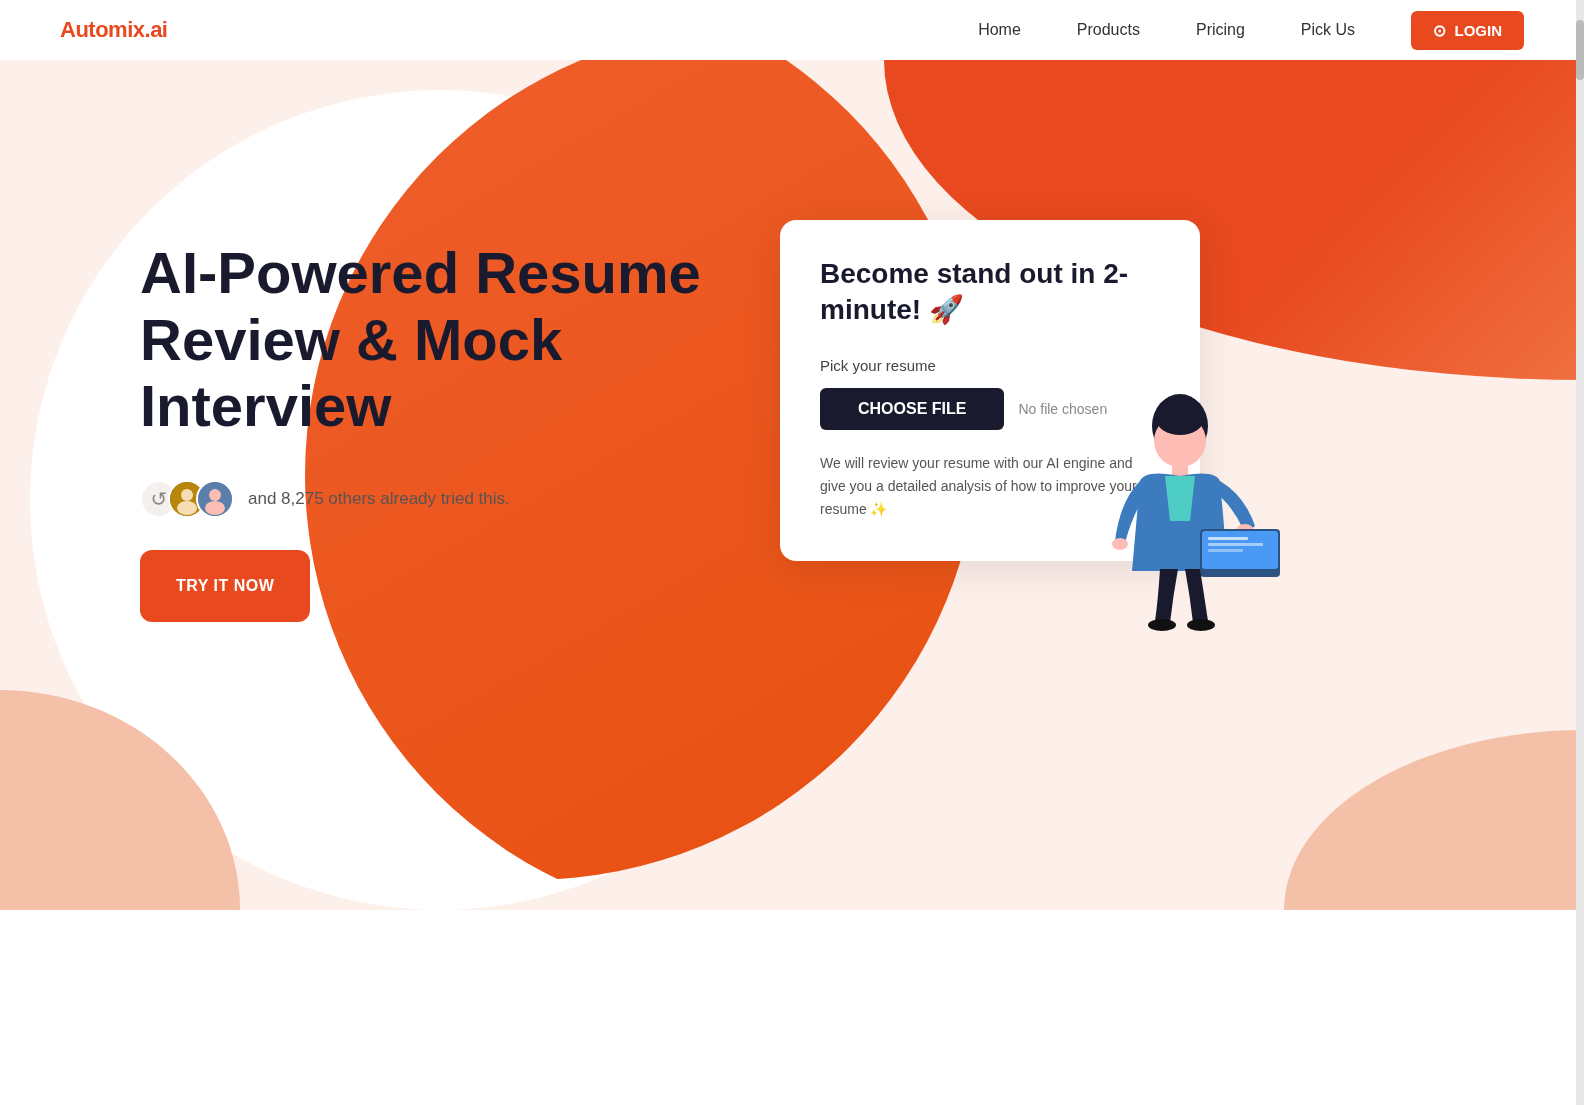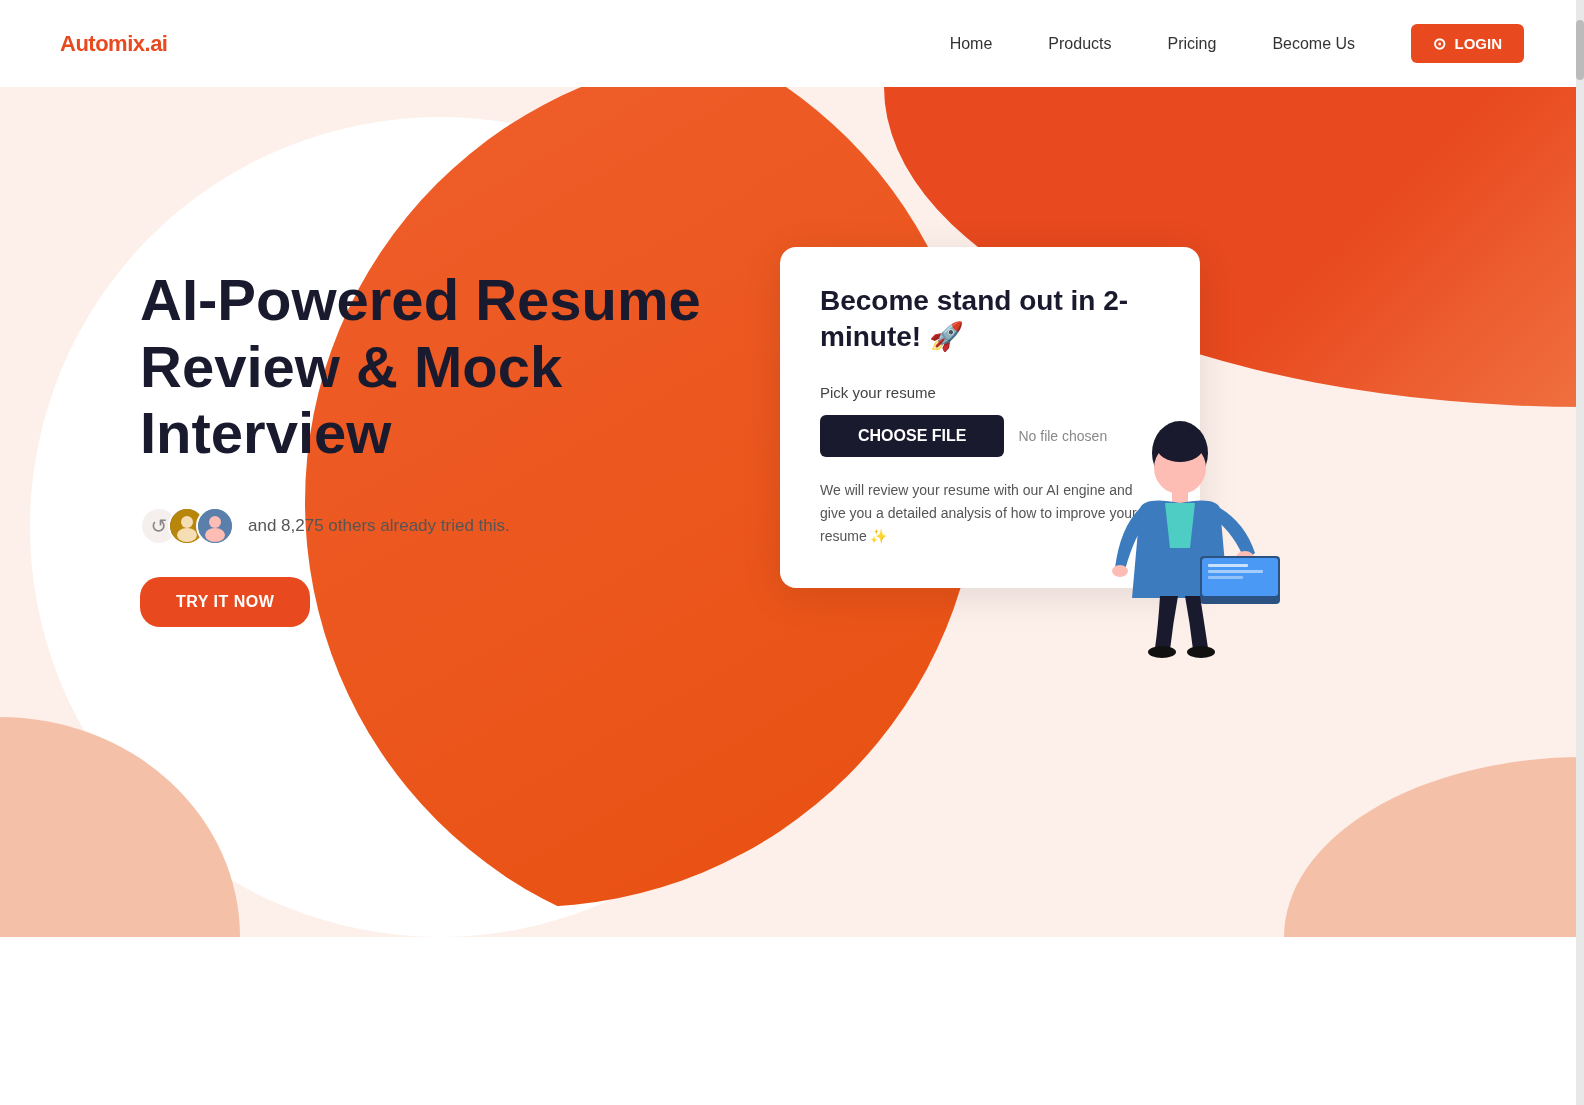--- a/index.html
+++ b/index.html
@@ -1,21 +1,21 @@
 <!DOCTYPE html>
 <html><head>
   <meta charset="utf-8">
   <style>
     * { margin: 0; padding: 0; box-sizing: border-box; }
     body { font-family: -apple-system, BlinkMacSystemFont, 'Segoe UI', sans-serif; background: #fff; overflow-x: hidden; width: 1584px; min-height: 1105px; }
 
     
     nav {
       display: flex; align-items: center; justify-content: space-between;
-      padding: 0 60px; height: 87px; background: #fff;
+      padding: 0 60px; height: 60px; background: #fff;
       position: relative; z-index: 10;
     }
     .logo { font-size: 22px; font-weight: 700; color: #1a1a2e; letter-spacing: -0.5px; }
     .logo span { color: #e8491e; }
     .nav-links { display: flex; align-items: center; gap: 56px; }
     .nav-links a { text-decoration: none; color: #333; font-size: 16px; font-weight: 500; }
     .login-btn {
       background: #e8491e; color: #fff; border: none; border-radius: 6px;
       padding: 10px 22px; font-size: 15px; font-weight: 600; cursor: pointer;
       display: flex; align-items: center; gap: 8px;
@@ -64,22 +64,22 @@
     .avatar-wrap:first-child { margin-left: 0; }
     .avatar-arrow {
       width: 38px; height: 38px; border-radius: 50%;
       background: #f5f0ee; border: 2px solid #fff;
       display: flex; align-items: center; justify-content: center;
       font-size: 18px; color: #666;
     }
     .social-text { font-size: 17px; color: #555; }
 
     .try-btn {
-      background: #e8491e; color: #fff; border: none; border-radius: 20px;
-      padding: 16px 36px; font-size: 16px; font-weight: 700; cursor: pointer;
+      background: #e8491e; color: #fff; border: none; border-radius: 12px;
+      padding: 27px 36px; font-size: 16px; font-weight: 700; cursor: pointer;
       letter-spacing: 0.5px; margin-bottom: 14px; display: block;
     }
     .no-cc { font-size: 13px; color: #888; }
 
     
     .hero-right { flex: 0 0 420px; padding-top: 0; position: relative; }
 
     .resume-card {
       background: #fff; border-radius: 16px;
       padding: 36px 40px 40px;
@@ -125,21 +125,21 @@
 <nav>
   <div class="logo">
     <span>
       <span>Aut</span><span style="color:#e8491e">o</span><span>mix.ai</span>
     </span>
   </div>
   <div class="nav-links">
     <a href="#">Home</a>
     <a href="#">Products</a>
     <a href="#">Pricing</a>
-    <a href="#">Become Us</a>
+    <a href="#">Pick Us</a>
     <button class="login-btn">
       <span style="font-size:16px;">⊙</span>
       <span>LOGIN</span>
     </button>
   </div>
 </nav>
 
 <section class="hero">
 
   <div class="bg-orange-blob"></div>

